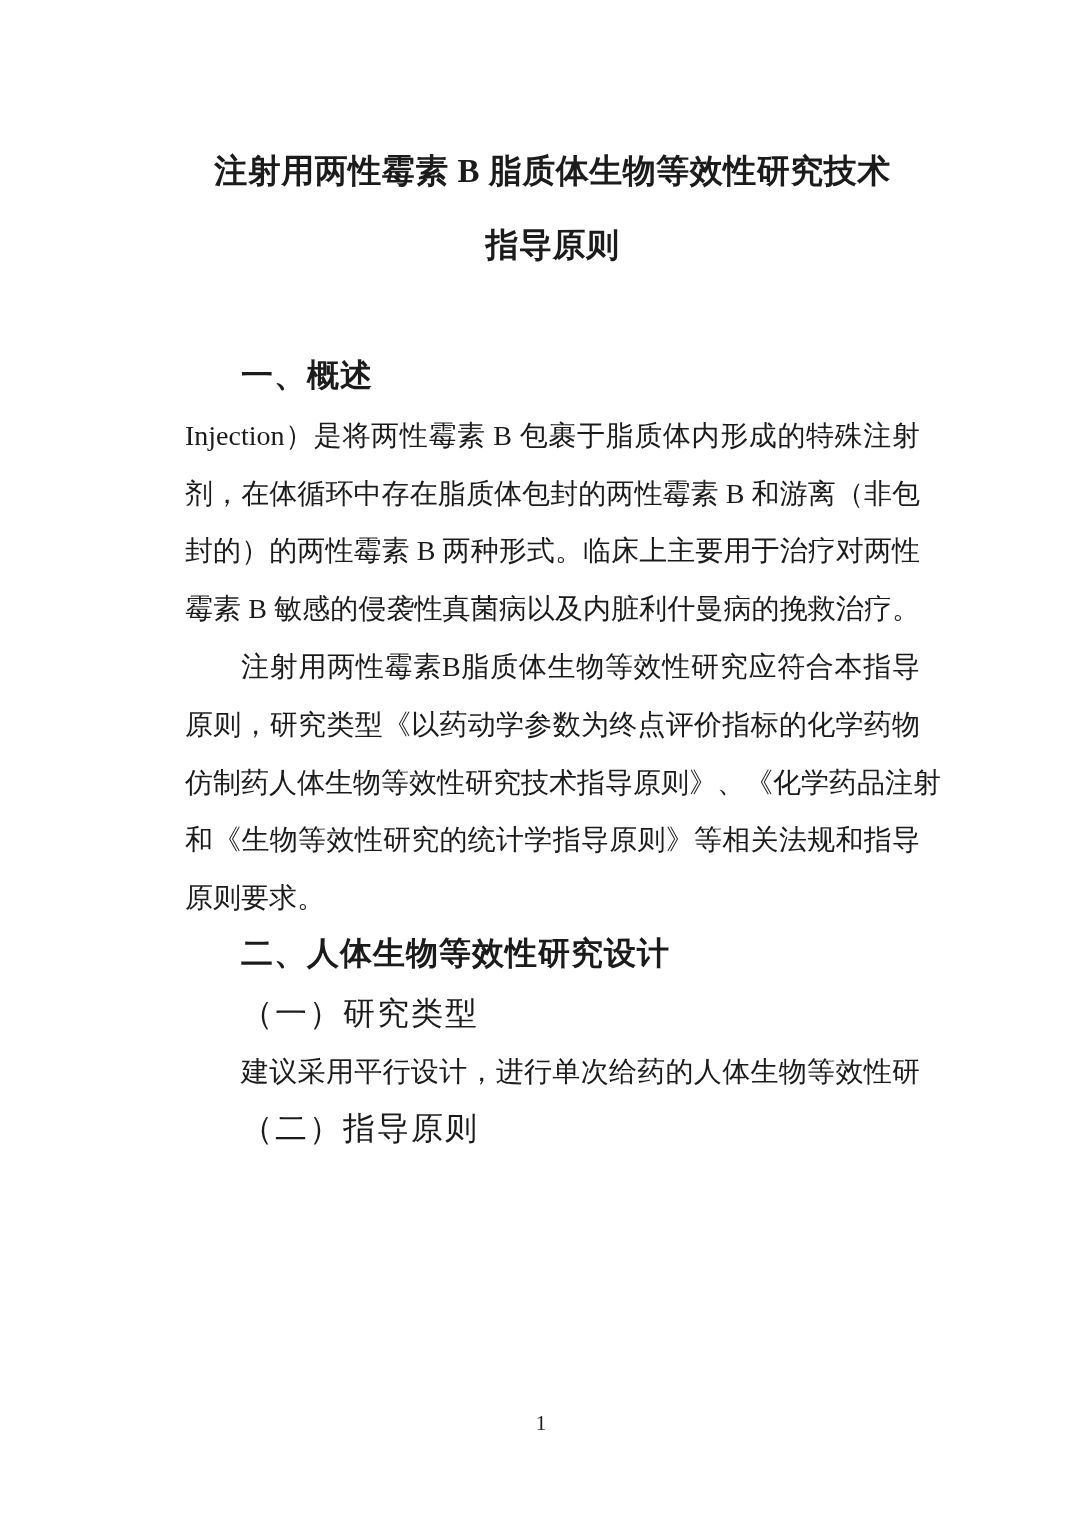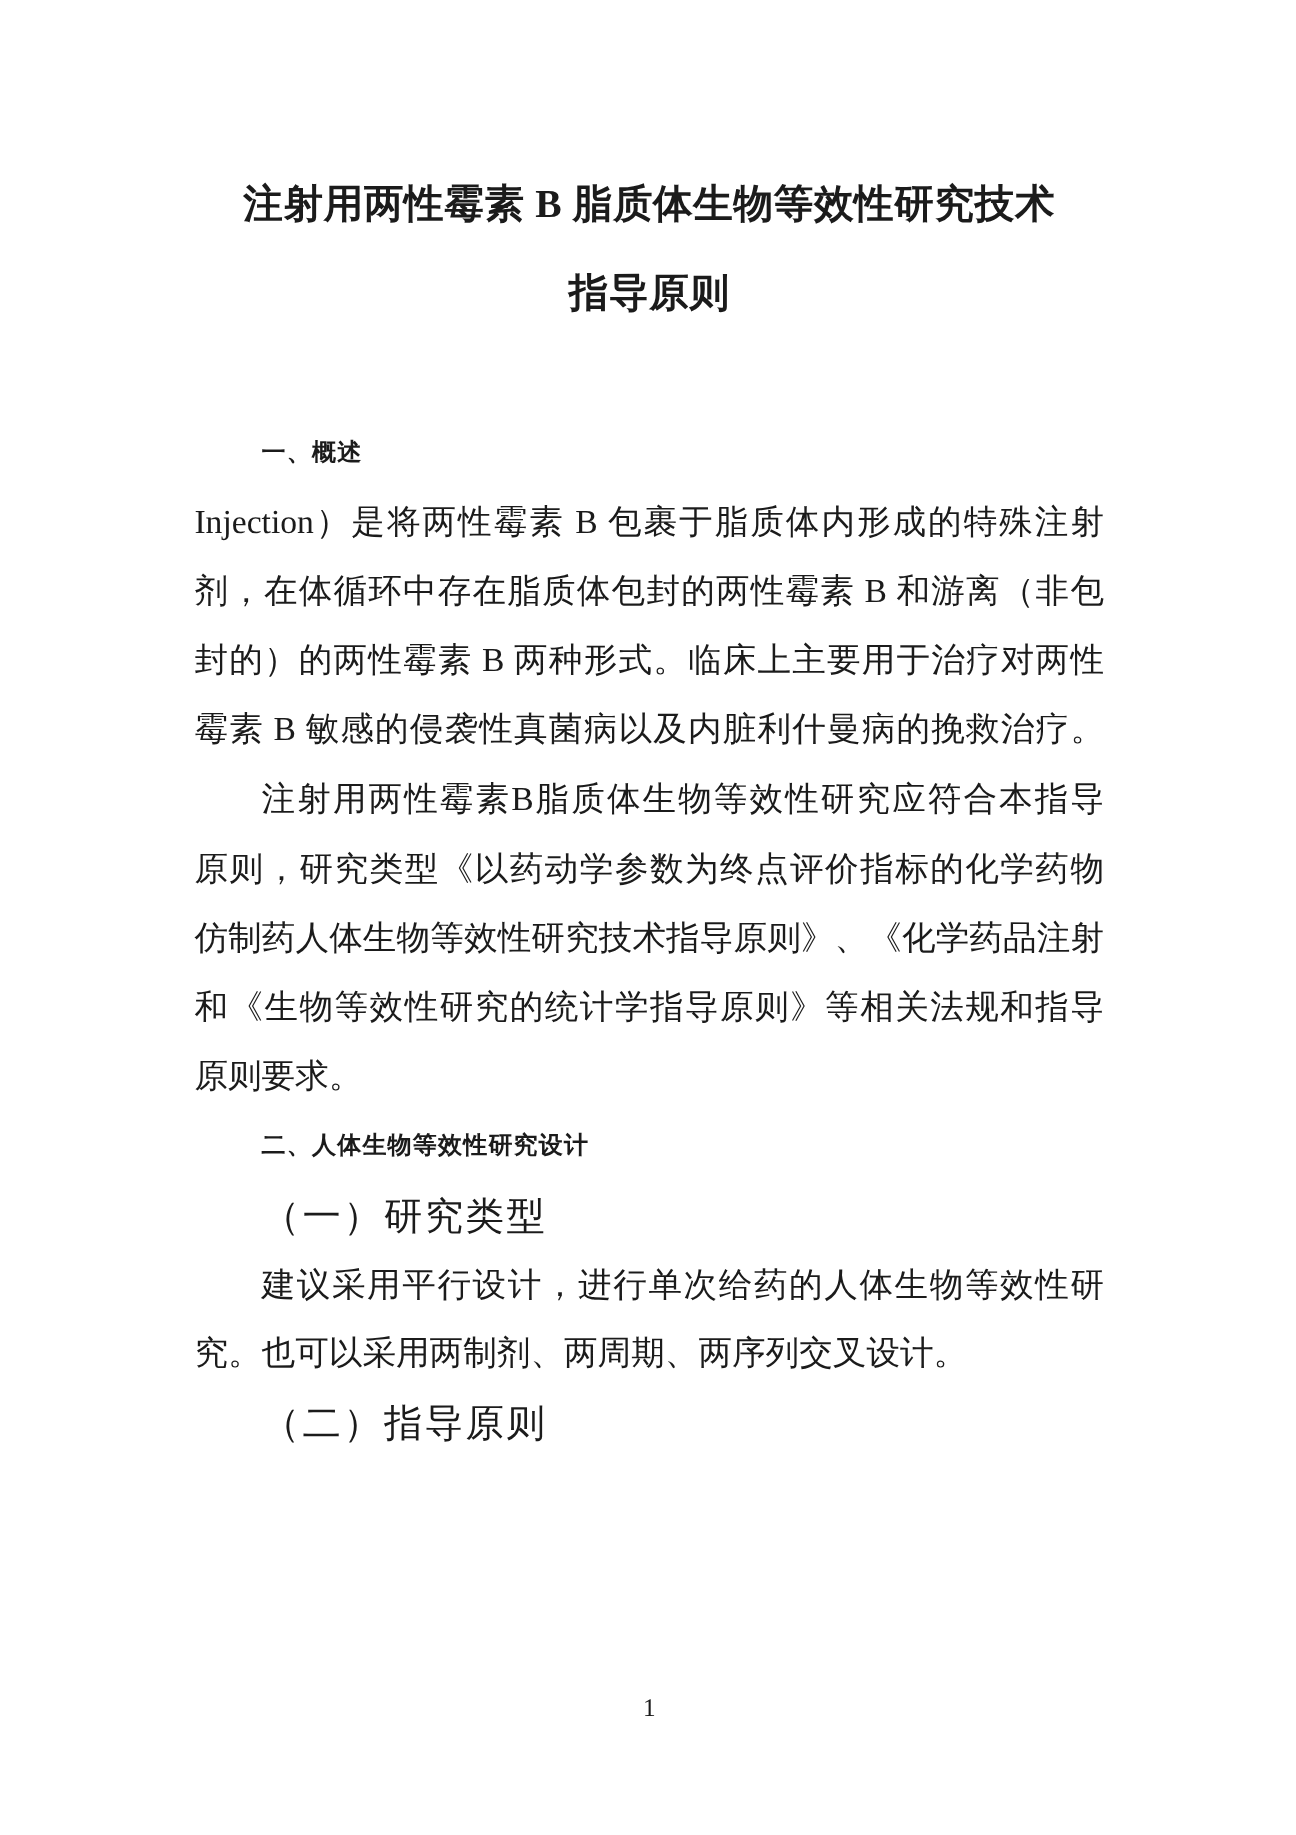--- a/index.html
+++ b/index.html
@@ -20,39 +20,40 @@
     position: absolute;
     left: 162px;
     top: 134px;
     width: 758px;
   }
   .line {
     font-size: 28px;
     line-height: 57.8px;
     white-space: nowrap;
     text-align: left;
+    margin-left: 23px;
   }
   .line.just {
     text-align: justify;
     text-align-last: justify;
   }
   .line.indent {
     padding-left: 56px;
   }
   .title {
     font-size: 33px;
     line-height: 74px;
     font-weight: bold;
     text-align: center;
     letter-spacing: 0.5px;
     white-space: nowrap;
   }
   .h1 {
-    font-family: Liberation Sans, sans-serif;
-    font-size: 20px;
+    font-family: Liberation Mono, monospace;
+    font-size: 32px;
     font-weight: bold;
     letter-spacing: 1px;
   }
   .title + .h1 {
     margin-top: 67px;
   }
   .h2 {
     font-size: 32px;
     letter-spacing: 2px;
   }
@@ -79,17 +80,16 @@
       <div class="line body just">封的）的两性霉素 B 两种形式。临床上主要用于治疗对两性</div>
       <div class="line body just">霉素 B 敏感的侵袭性真菌病以及内脏利什曼病的挽救治疗。</div>
       <div class="line body indent just">注射用两性霉素B脂质体生物等效性研究应符合本指导</div>
       <div class="line body just">原则，研究类型《以药动学参数为终点评价指标的化学药物</div>
       <div class="line body just">仿制药人体生物等效性研究技术指导原则》、《化学药品注射</div>
       <div class="line body just">和《生物等效性研究的统计学指导原则》等相关法规和指导</div>
       <div class="line body">原则要求。</div>
       <div class="line h1 indent">二、人体生物等效性研究设计</div>
       <div class="line h2 indent">（一）研究类型</div>
       <div class="line body indent just">建议采用平行设计，进行单次给药的人体生物等效性研</div>
-      <div class="line body">究。也可以采用两制剂、两周期、两序列交叉设计。</div>
       <div class="line h2 indent">（二）指导原则</div>
     </div>
   <div class="page-num">1</div>
 </div>
 
 </body></html>

